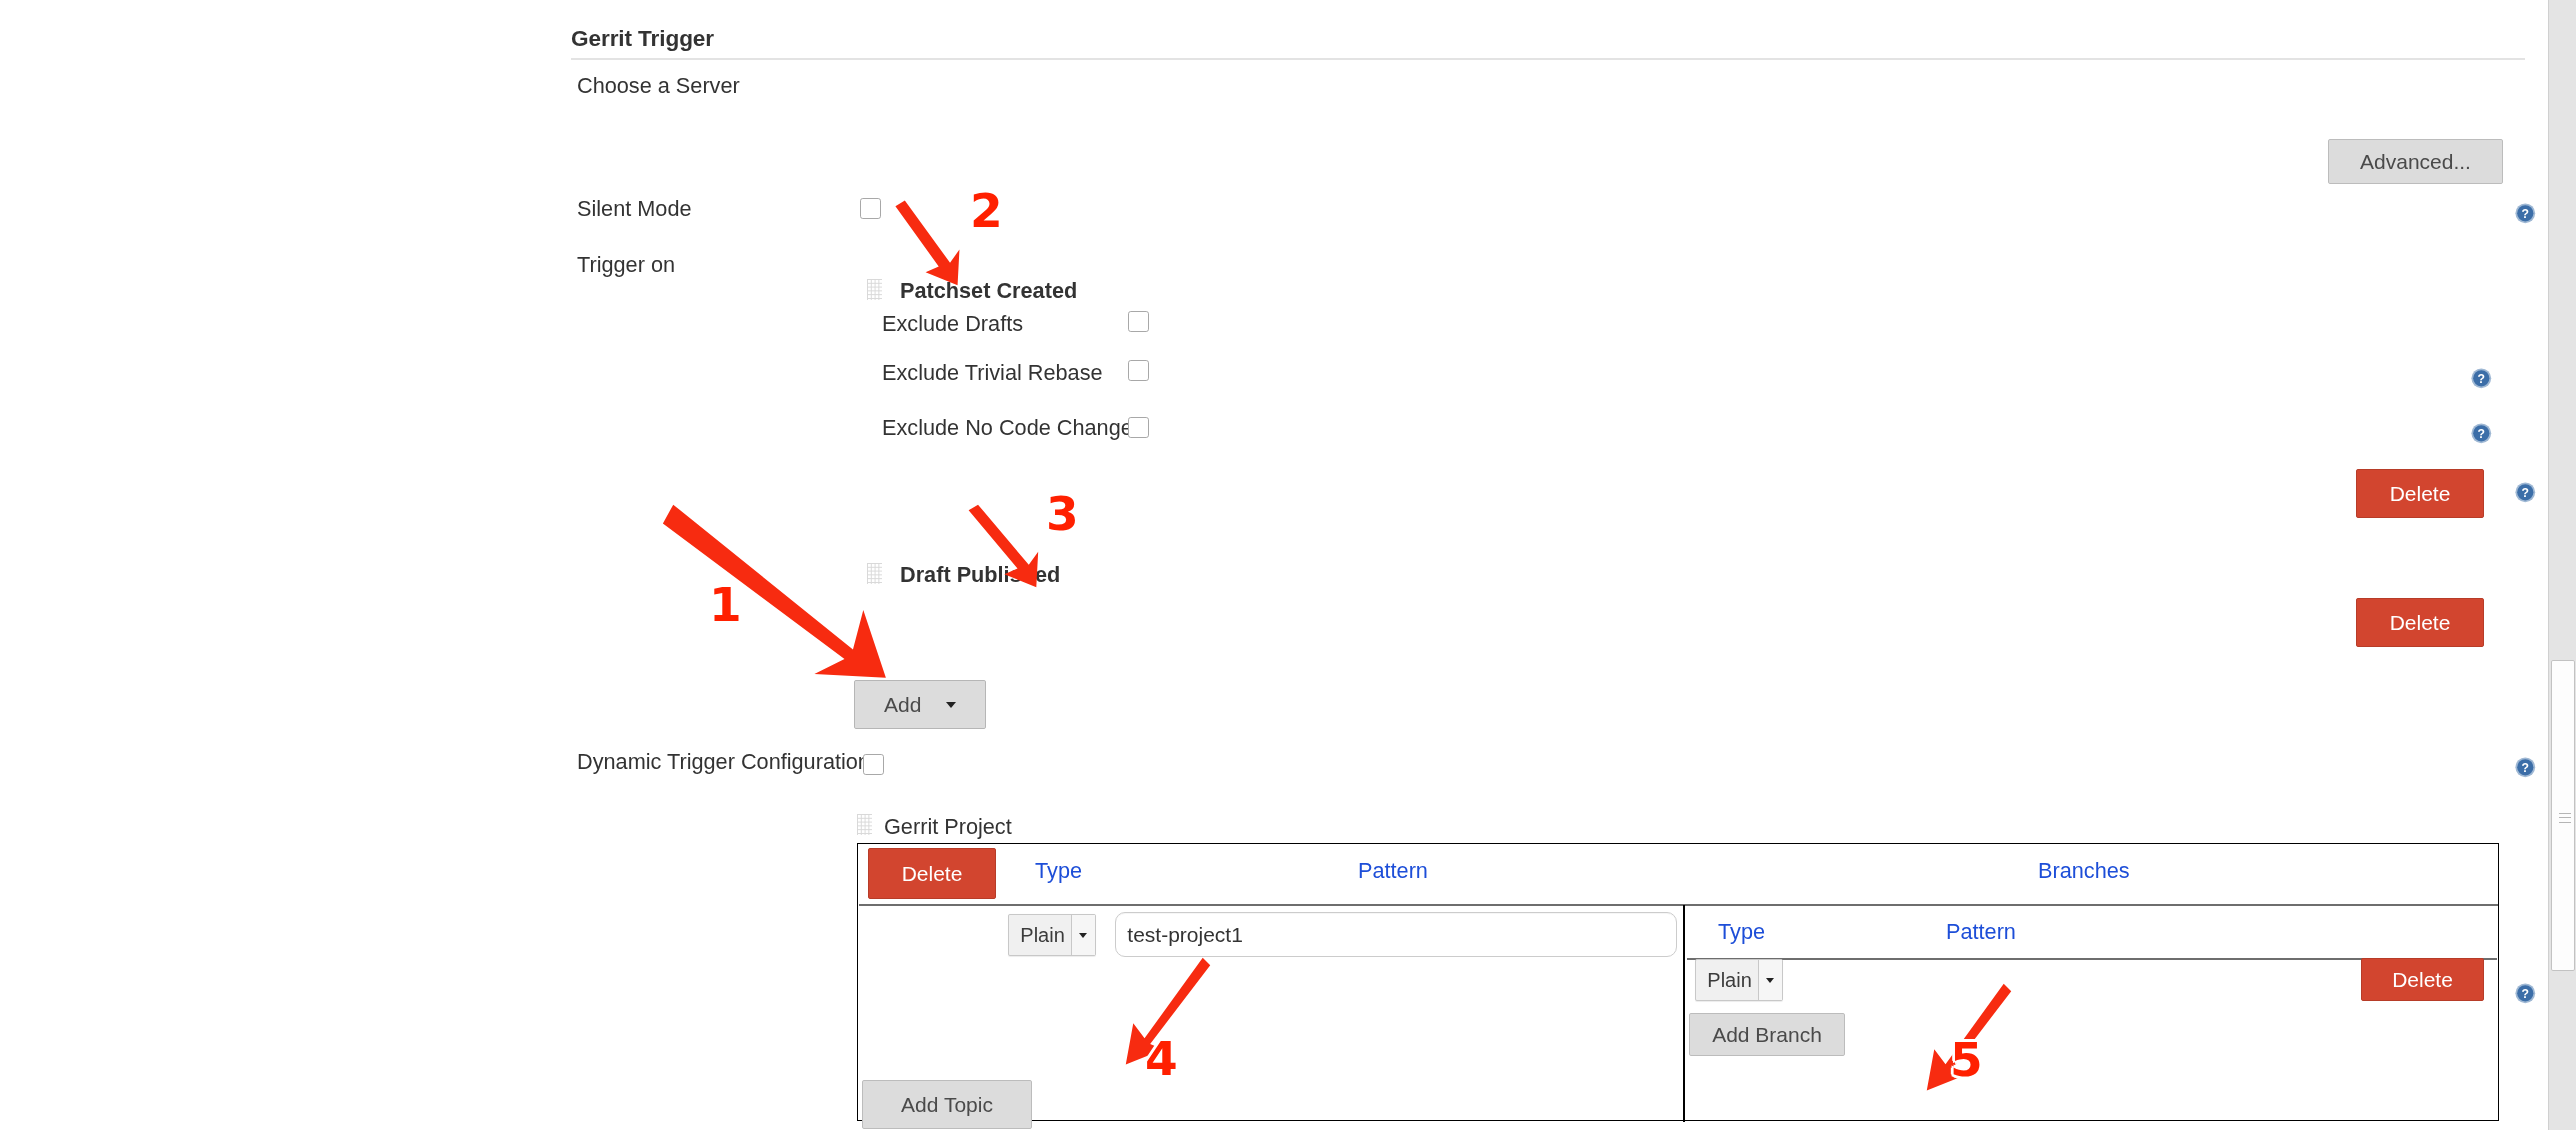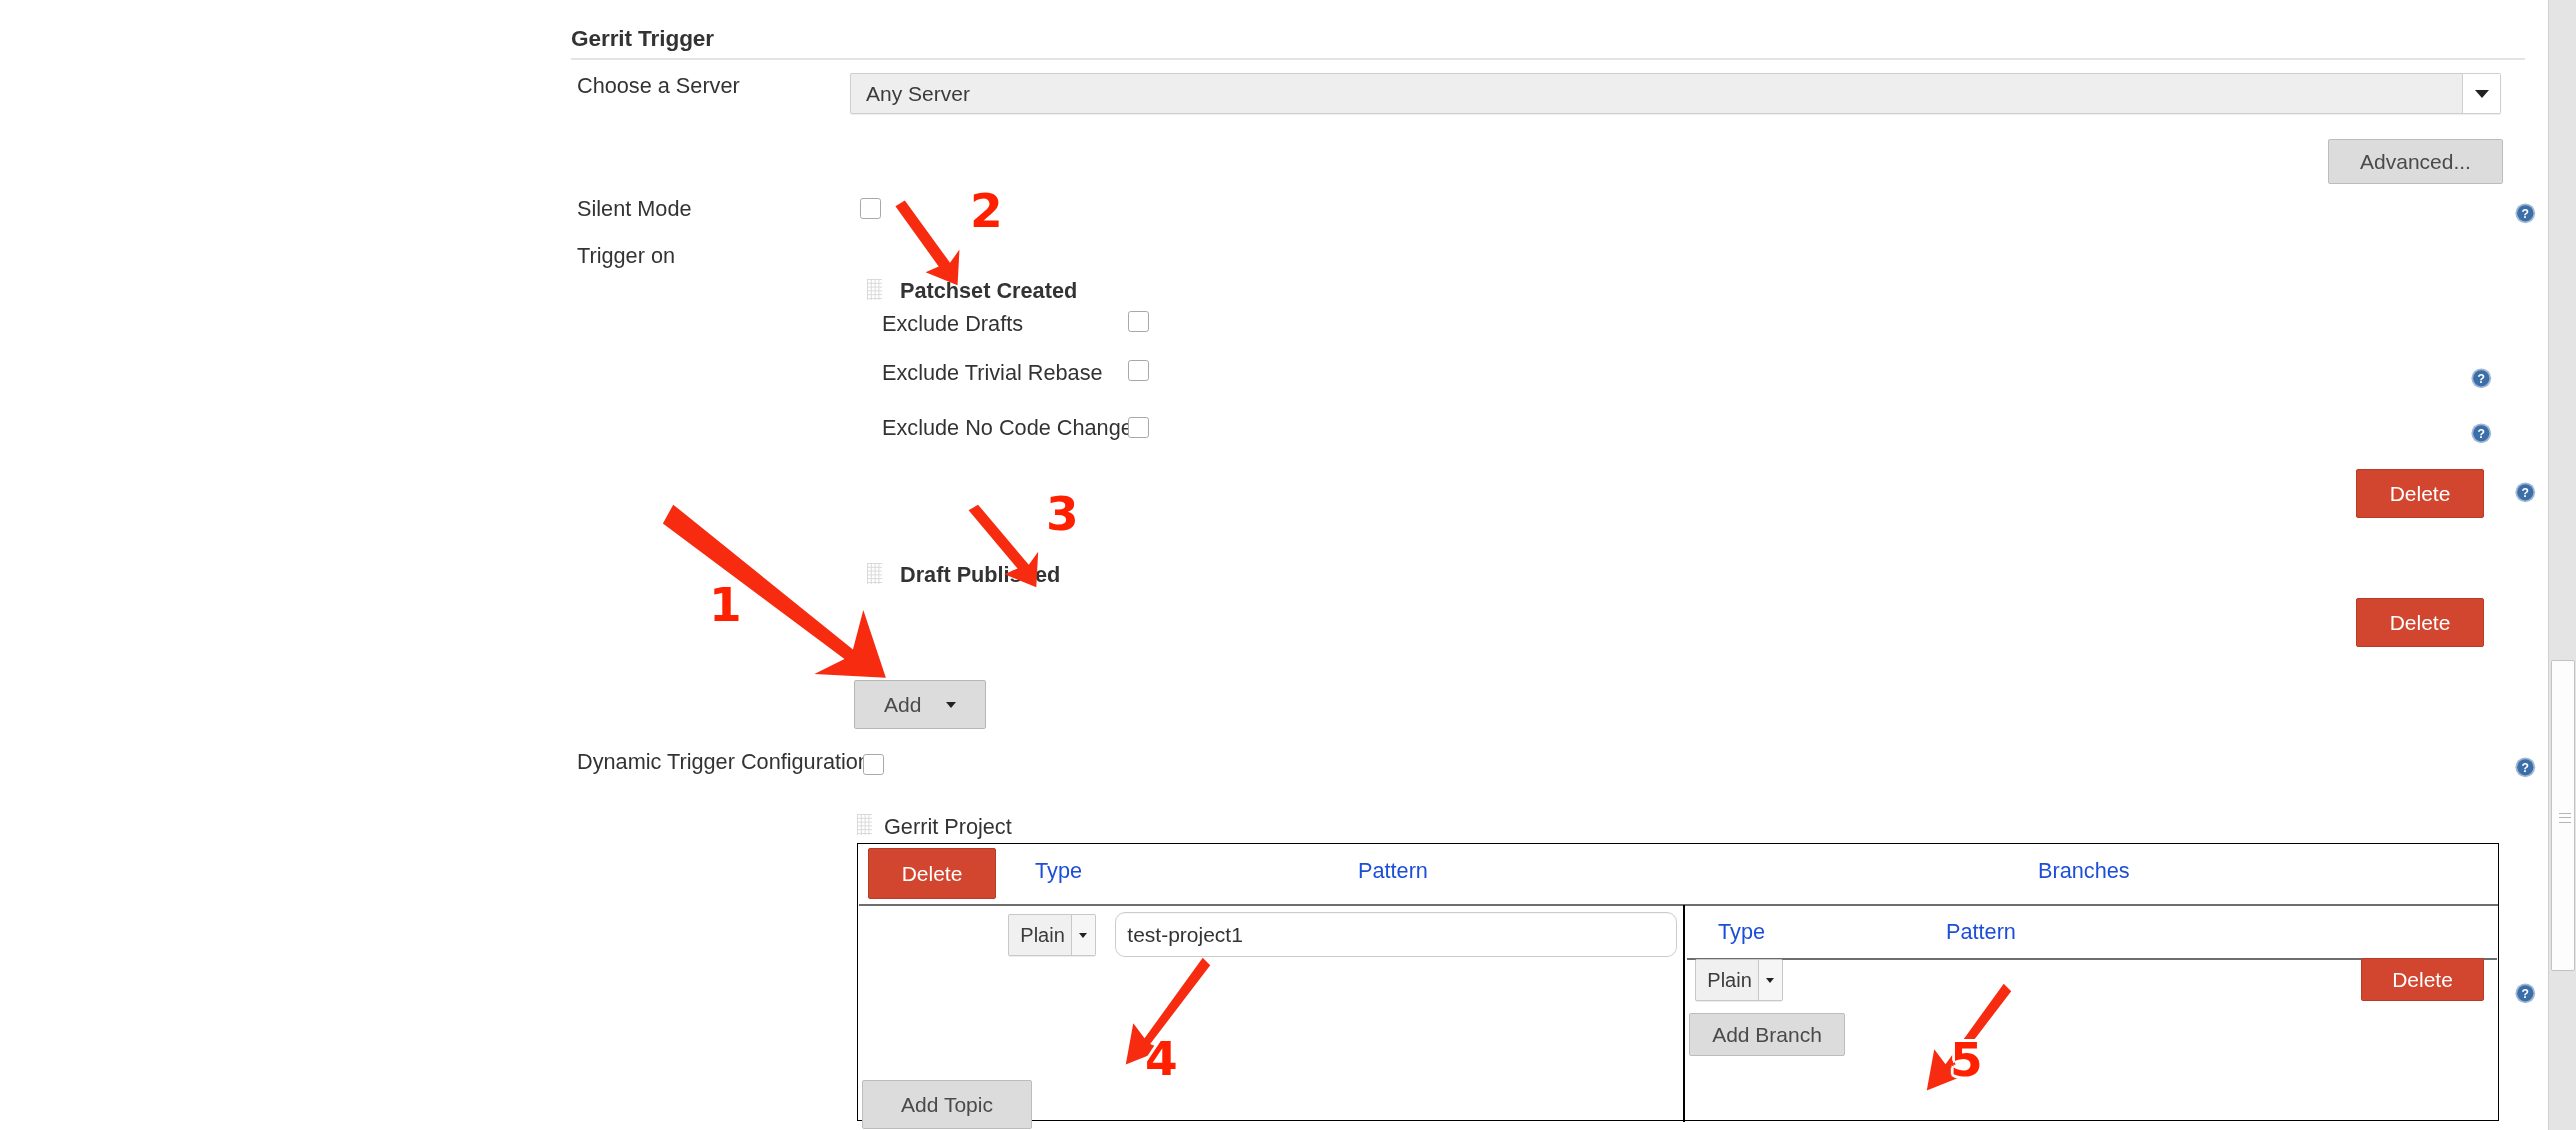--- a/index.html
+++ b/index.html
@@ -255,39 +255,33 @@
 </head>
 <body>
 
 <div id="page">
 
   <div class="section-title">Gerrit Trigger</div>
   <div class="section-rule"></div>
 
   <div class="lbl" style="left:577px; top:73px;text-align:center;">Choose a Server</div>
 
-  <div class="sel" style="left:850px; top:73px; width:1651px; height:41px;">
-    <span>Any Server</span>
-    <span class="arrowbox">
-        <span class="caret"></span>
-      </span>
-  </div>
 
   <div class="btn" style="left:2328px; top:139px; width:175px; height:45px;">Advanced...</div>
 
   <div class="lbl" style="left:577px; top:196px;">Silent Mode</div>
   <div class="cb" style="left:860px; top:198px;"></div>
 
   <svg class="help" style="left:2514px; top:202px;" viewBox="0 0 24 24">
     <circle cx="12" cy="12" r="10.5" fill="#9fb8d4"></circle>
     <circle cx="12" cy="12" r="8.6" fill="#3c6ea8"></circle>
     <text x="12" y="17" font-size="13" font-family="Liberation Sans, sans-serif" font-weight="bold" fill="#ffffff" text-anchor="middle">?</text>
   </svg>
 
-  <div class="lbl" style="left:577px; top:243px;">Trigger on</div>
+  <div class="lbl" style="left:577px; top:252px;">Trigger on</div>
 
   <div class="drag" style="left:867px; top:279px;"></div>
   <div class="lbl lbl-bold" style="left:900px; top:278px;">Patchset Created</div>
 
   <div class="lbl" style="left:882px; top:311px;">Exclude Drafts</div>
   <div class="cb" style="left:1128px; top:311px;"></div>
 
   <div class="lbl" style="left:882px; top:360px;">Exclude Trivial Rebase</div>
   <div class="cb" style="left:1128px; top:360px;"></div>
   <svg class="help" style="left:2470px; top:367px;" viewBox="0 0 24 24">

